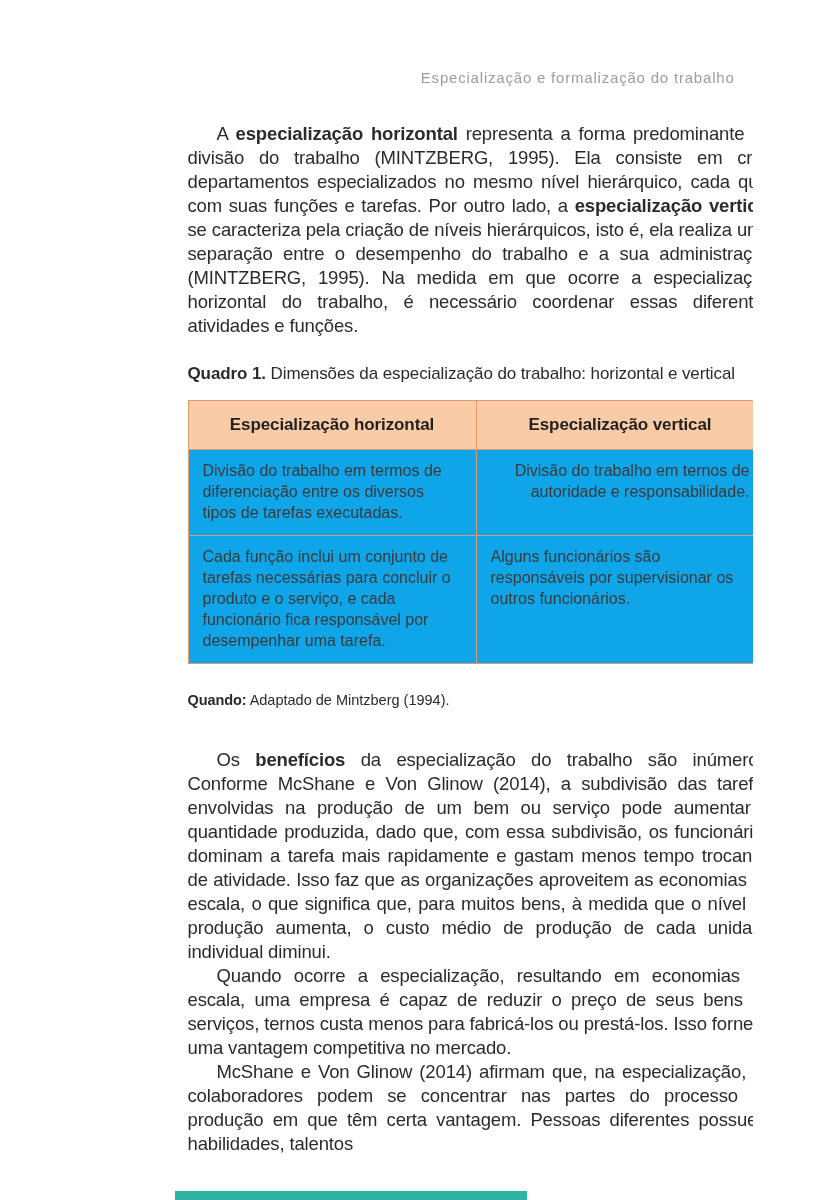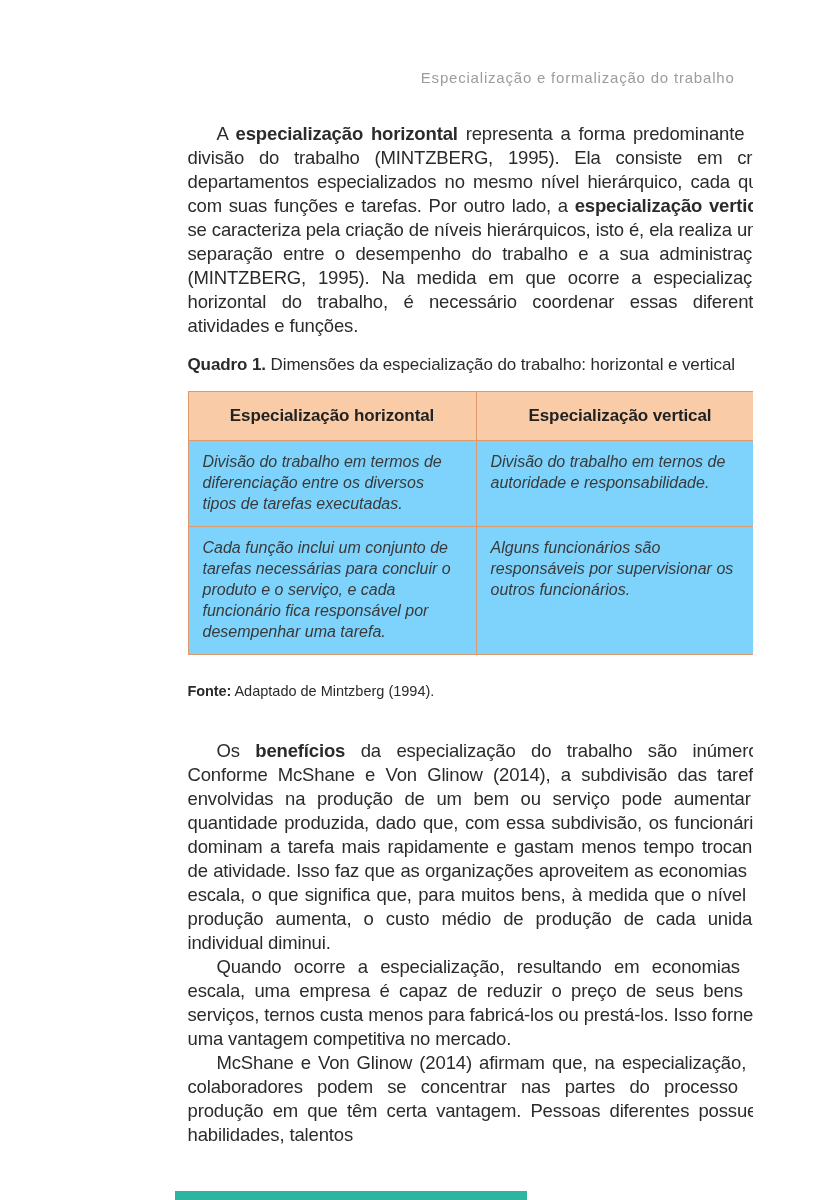--- a/index.html
+++ b/index.html
@@ -44,21 +44,21 @@
     font-size: 18.5px;
     line-height: 24px;
     text-align: justify;
     text-indent: 29px;
     color: #2b2b2b;
     letter-spacing: -0.15px;
   }
   .bold { font-weight: bold; }
   
   .table-caption {
-    margin-top: 17px;
+    margin-top: 26px;
     margin-bottom: 16px;
     font-size: 17px;
     color: #2b2b2b;
     letter-spacing: -0.1px;
   }
   
   table.quadro {
     width: 577px;
     border-collapse: collapse;
     table-layout: fixed;
@@ -71,25 +71,24 @@
   table.quadro th {
     background: #f9cca7;
     font-weight: bold;
     text-align: center;
     font-size: 17px;
     color: #222222;
     padding: 14px 8px;
     letter-spacing: -0.1px;
   }
   table.quadro td {
-    background: #7dd3fc;
+    background: #0ea5e9;
     padding: 10px 14px 12px 14px;
     line-height: 21px;
     color: #3a3a3a;
-    font-style: italic;
   }
   td.tall { padding-bottom: 20px; }
   
   .fonte {
     margin-top: 28px;
     font-size: 14.5px;
     color: #2b2b2b;
   }
   .fonte .bold { letter-spacing: -0.1px; }
   
@@ -125,31 +124,31 @@
     <table class="quadro">
       <thead>
         <tr>
           <th style="background: rgb(249, 204, 167); border-color: rgb(224, 153, 106);">Especialização horizontal</th>
           <th style="background: rgb(249, 204, 167); border-color: rgb(224, 153, 106);">Especialização vertical</th>
         </tr>
       </thead>
       <tbody>
         <tr>
           <td style="border-color: rgb(224, 153, 106);">Divisão do trabalho em termos de diferenciação entre os diversos tipos de tarefas executadas.</td>
-          <td style="border-color: rgb(224, 153, 106);">Divisão do trabalho em ternos de autoridade e responsabilidade.</td>
+          <td style="border-color: rgb(224, 153, 106); text-align: right;">Divisão do trabalho em ternos de autoridade e responsabilidade.</td>
         </tr>
         <tr>
           <td class="tall" style="border-color: rgb(224, 153, 106);">Cada função inclui um conjunto de tarefas necessárias para concluir o produto e o serviço, e cada funcionário fica responsável por desempenhar uma tarefa.</td>
           <td class="tall" style="border-color: rgb(224, 153, 106); margin-top: 7px;">Alguns funcionários são responsáveis por supervisionar os outros funcionários.</td>
         </tr>
       </tbody>
     </table>
 
     <div class="fonte">
-      <span class="bold">Fonte:</span><span> Adaptado de Mintzberg (1994).</span>
+      <span class="bold">Quando:</span><span> Adaptado de Mintzberg (1994).</span>
     </div>
 
     <div class="bodytext after-table">
       <p><span>Os </span><span class="bold">benefícios</span><span> da especialização do trabalho são inúmeros. Conforme McShane e Von Glinow (2014), a subdivisão das tarefas envolvidas na produção de um bem ou serviço pode aumentar a quantidade produzida, dado que, com essa subdivisão, os funcionários dominam a tarefa mais rapidamente e gastam menos tempo trocando de atividade. Isso faz que as organizações aproveitem as economias de escala, o que significa que, para muitos bens, à medida que o nível de produção aumenta, o custo médio de produção de cada unidade individual diminui.</span></p>
       <p><span>Quando ocorre a especialização, resultando em economias de escala, uma empresa é capaz de reduzir o preço de seus bens ou serviços, ternos custa menos para fabricá-los ou prestá-los. Isso fornece uma vantagem competitiva no mercado.</span></p>
       <p><span>McShane e Von Glinow (2014) afirmam que, na especialização, os colaboradores podem se concentrar nas partes do processo de produção em que têm certa vantagem. Pessoas diferentes possuem habilidades, talentos</span></p>
     </div>
 
   </div>
 

